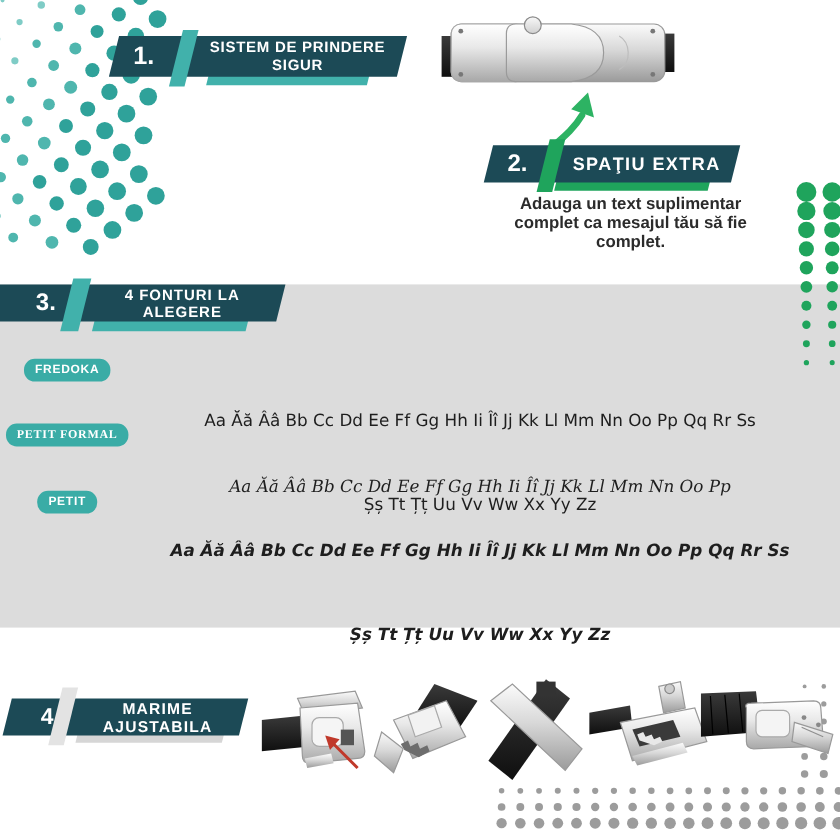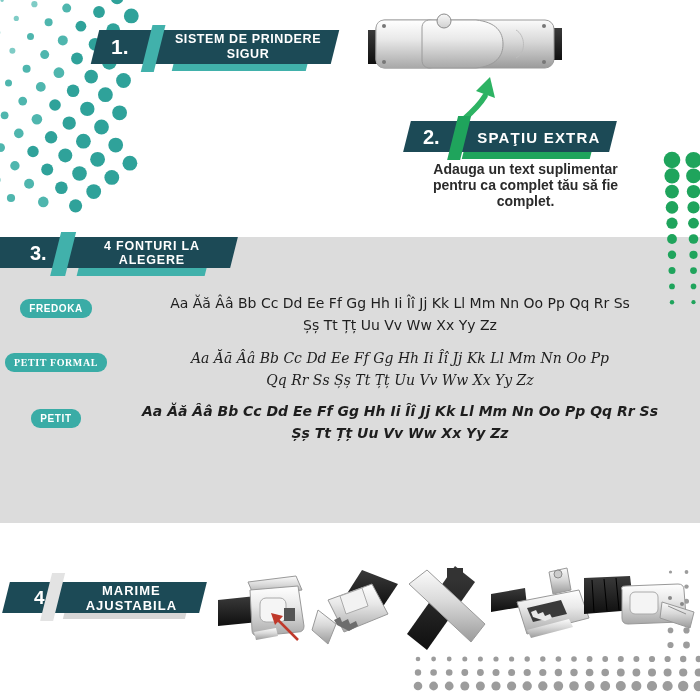--- a/index.html
+++ b/index.html
@@ -64,21 +64,21 @@
   .row-kalam{top:400px;}
   .row-imperial{top:463px;}
   .pillbox{position:absolute;left:0;top:0;width:112px;display:flex;justify-content:center;}
   .pill{background:var(--teal-pill);color:#fff;font-weight:bold;font-size:10px;
         letter-spacing:.6px;padding:4px 9px;border-radius:9px;white-space:nowrap;}
   .row-fredoka .pill{margin-top:7px;}
   .row-petit .pill{margin-top:6px;font-family:Liberation Serif, serif;}
   .row-kalam .pill{margin-top:9px;}
   .row-imperial .pill{margin-top:7px;}
   .alpha{margin-left:110px;margin-right:10px;text-align:center;color:var(--alpha-text);}
-  .alpha div{white-space:nowrap;}
+  .alpha div{white-space:nowrap;margin-top:48px;}
   .row-fredoka .alpha{font-family:"DejaVu Sans",sans-serif;font-size:14px;line-height:22px;}
   .row-petit .alpha{font-family:"DejaVu Serif",serif;font-style:italic;font-size:14px;line-height:22px;}
   .row-kalam .alpha{font-family:"DejaVu Sans",sans-serif;font-style:italic;font-weight:600;
                     font-size:14px;line-height:22px;}
   .row-imperial .alpha{font-family:"Liberation Serif",serif;font-style:italic;font-size:14.5px;
                        letter-spacing:1.5px;line-height:25px;}
 
   svg{display:block;}
 </style>
 </head>
@@ -290,21 +290,21 @@
     <div class="rb-shadow"></div>
     <div class="rb-body">
       <span class="rb-num">2.</span>
       <span class="rb-stripe"></span>
       <span class="rb-label">SPAŢIU EXTRA</span>
     </div>
   </div>
 
   <div class="desc">
     <div>Adauga un text suplimentar</div>
-    <div>pentru ca complet tău să fie complet.</div>
+    <div>complet ca mesajul tău să fie complet.</div>
   </div>
 
   <div class="banner b3">
     <div class="rb-shadow"></div>
     <div class="rb-body">
       <span class="rb-num">3.</span>
       <span class="rb-stripe"></span>
       <span class="rb-label">4 FONTURI LA ALEGERE</span>
     </div>
   </div>
@@ -318,21 +318,20 @@
       <div>Șș Tt Țț Uu Vv Ww Xx Yy Zz</div>
     </div>
   </div>
 
   <div class="font-row row-petit">
     <div class="pillbox">
         <span class="pill">PETIT FORMAL</span>
       </div>
     <div class="alpha">
       <div>Aa Ăă Ââ Bb Cc Dd Ee Ff Gg Hh Ii Îî Jj Kk Ll Mm Nn Oo Pp</div>
-      <div>Qq Rr Ss Șș Tt Țț Uu Vv Ww Xx Yy Zz</div>
     </div>
   </div>
 
   <div class="font-row row-kalam">
     <div class="pillbox">
         <span class="pill">PETIT</span>
       </div>
     <div class="alpha">
       <div>Aa Ăă Ââ Bb Cc Dd Ee Ff Gg Hh Ii Îî Jj Kk Ll Mm Nn Oo Pp Qq Rr Ss</div>
       <div>Șș Tt Țț Uu Vv Ww Xx Yy Zz</div>

